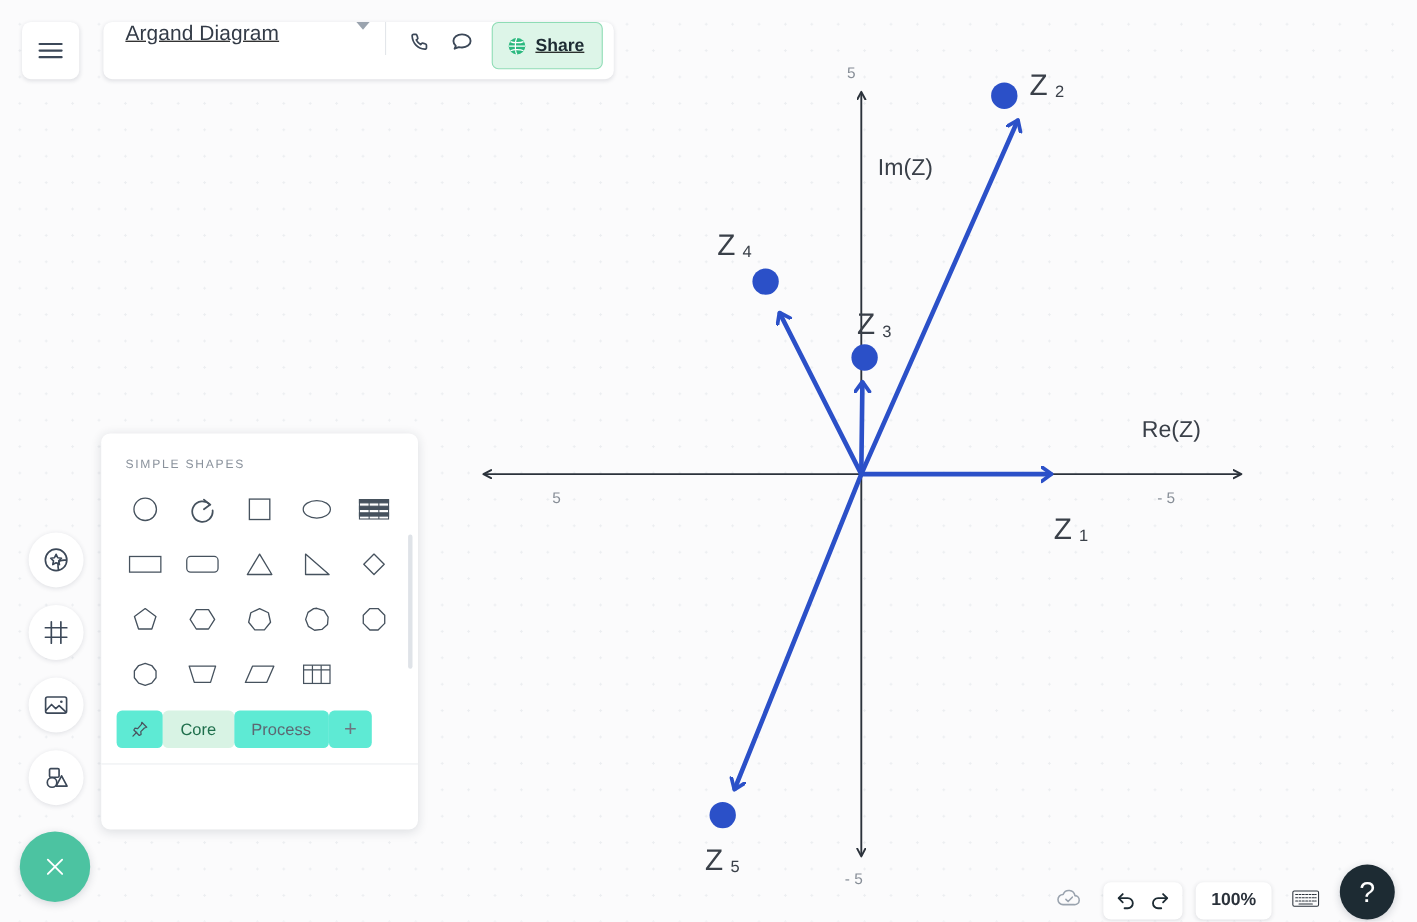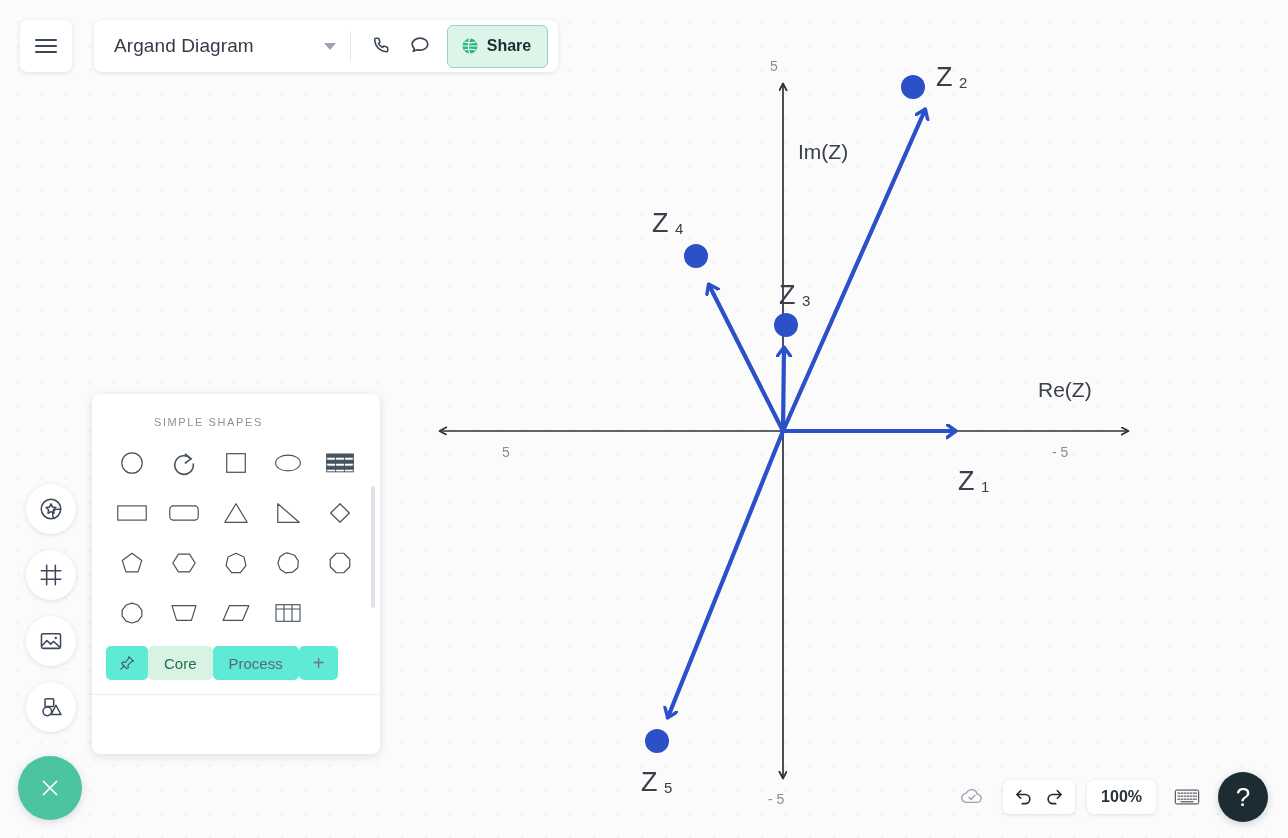--- a/index.html
+++ b/index.html
@@ -51,22 +51,23 @@
     border-radius: 2px; margin: 4px 0;
   }
 
   .title-card {
     margin: 20px 0 0 22px;
     height: 52px;
     background: #ffffff;
     border-radius: 8px;
     box-shadow: 0 1px 4px rgba(30,40,60,.13);
     display: flex;
-    align-items: center;
+    align-items: flex-start;
     padding: 0 10px 0 20px;
+    text-decoration: underline;
   }
   .doc-title {
     font-size: 19px;
     color: #333b47;
     letter-spacing: .1px;
     white-space: nowrap;
     cursor: text;
   }
   .title-caret {
     margin-left: 70px;
@@ -131,21 +132,20 @@
     display: flex; flex-direction: column;
     overflow: hidden;
   }
   .panel-head {
     font-size: 11px;
     letter-spacing: 1.6px;
     color: #8a929c;
     padding: 22px 8px 0 22px;
     text-transform: uppercase;
     user-select: none;
-    margin-left: 40px;
   }
   .shape-grid {
     position: relative;
     display: grid;
     grid-template-columns: repeat(5, 1fr);
     gap: 4px 0;
     padding: 12px 14px 0 14px;
   }
   .shape-cell {
     height: 46px;
@@ -204,22 +204,22 @@
     border-radius: 50%;
     box-shadow: 0 2px 8px rgba(30,40,60,.17);
     display: flex; align-items: center; justify-content: center;
     cursor: pointer;
     z-index: 35;
   }
 
   
   #bottombar {
     position: absolute;
-    right: 20px; bottom: 16px;
-    display: flex; align-items: center; gap: 12px;
+    right: 20px; bottom: 2px;
+    display: flex; align-items: flex-end; gap: 12px;
     z-index: 35;
   }
   .undo-group {
     display: flex; align-items: center;
     background: #ffffff;
     border-radius: 7px;
     box-shadow: 0 1px 4px rgba(30,40,60,.12);
     height: 34px;
     padding: 0 6px;
   }

